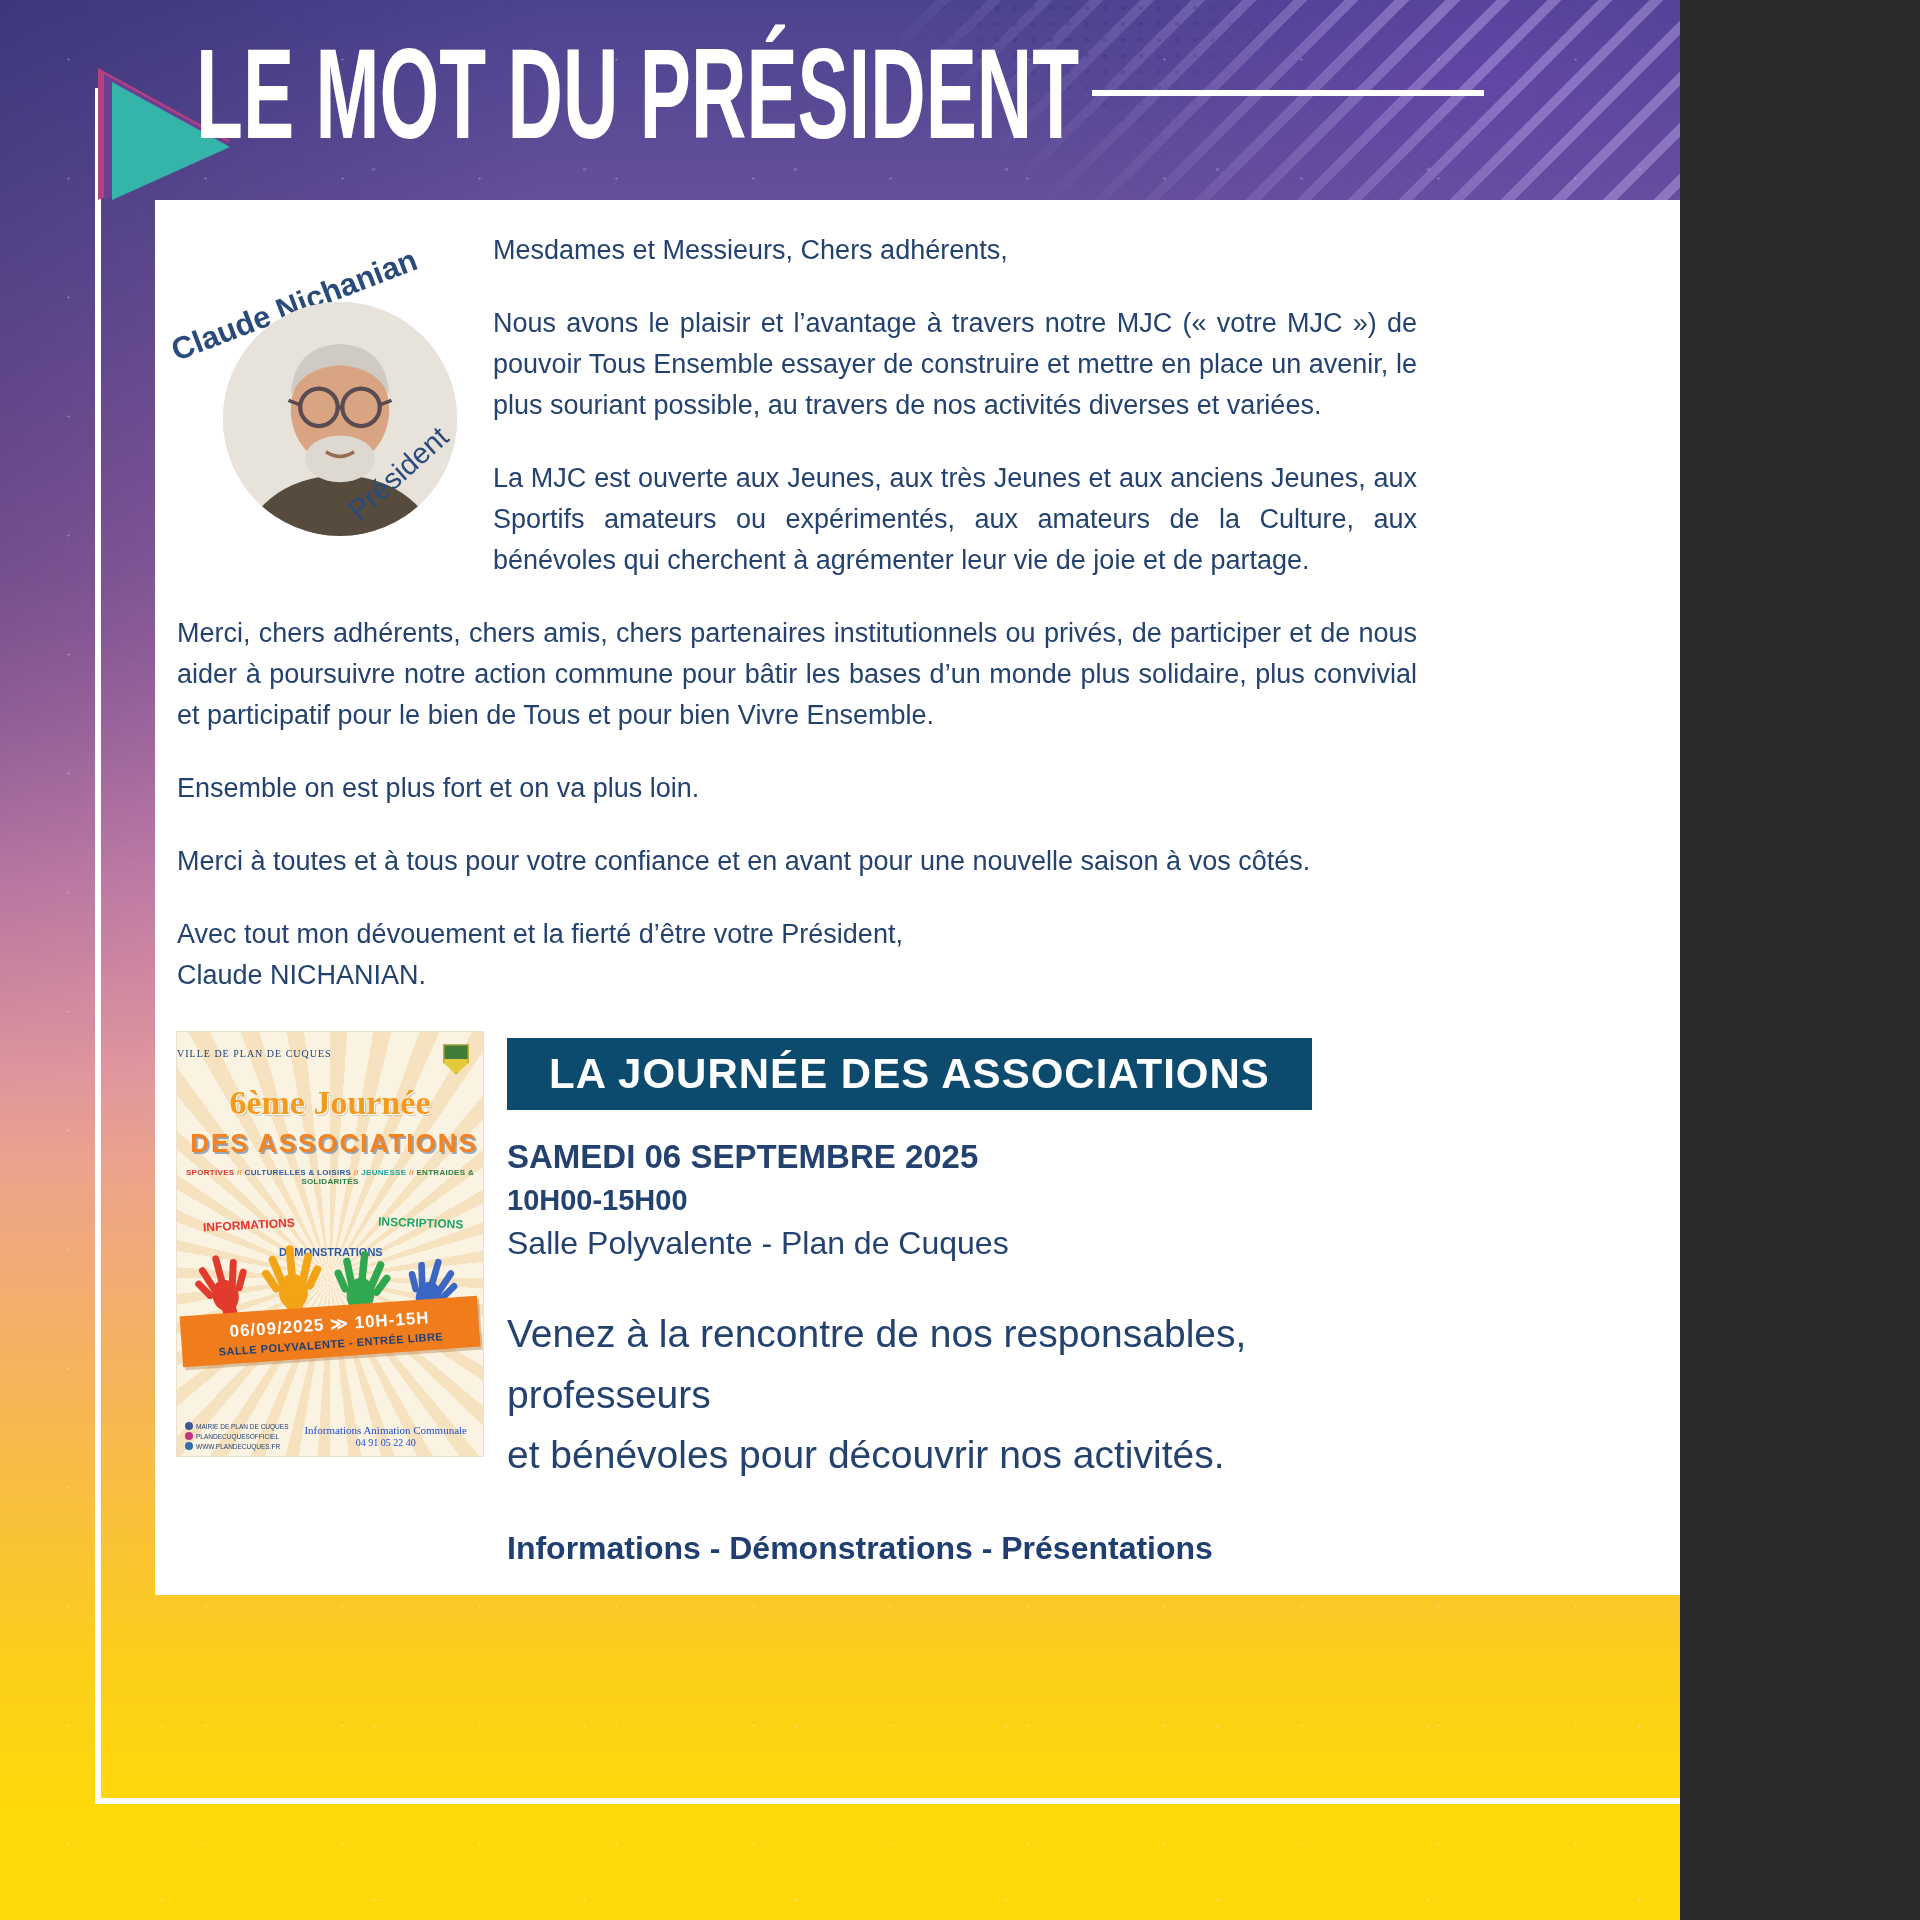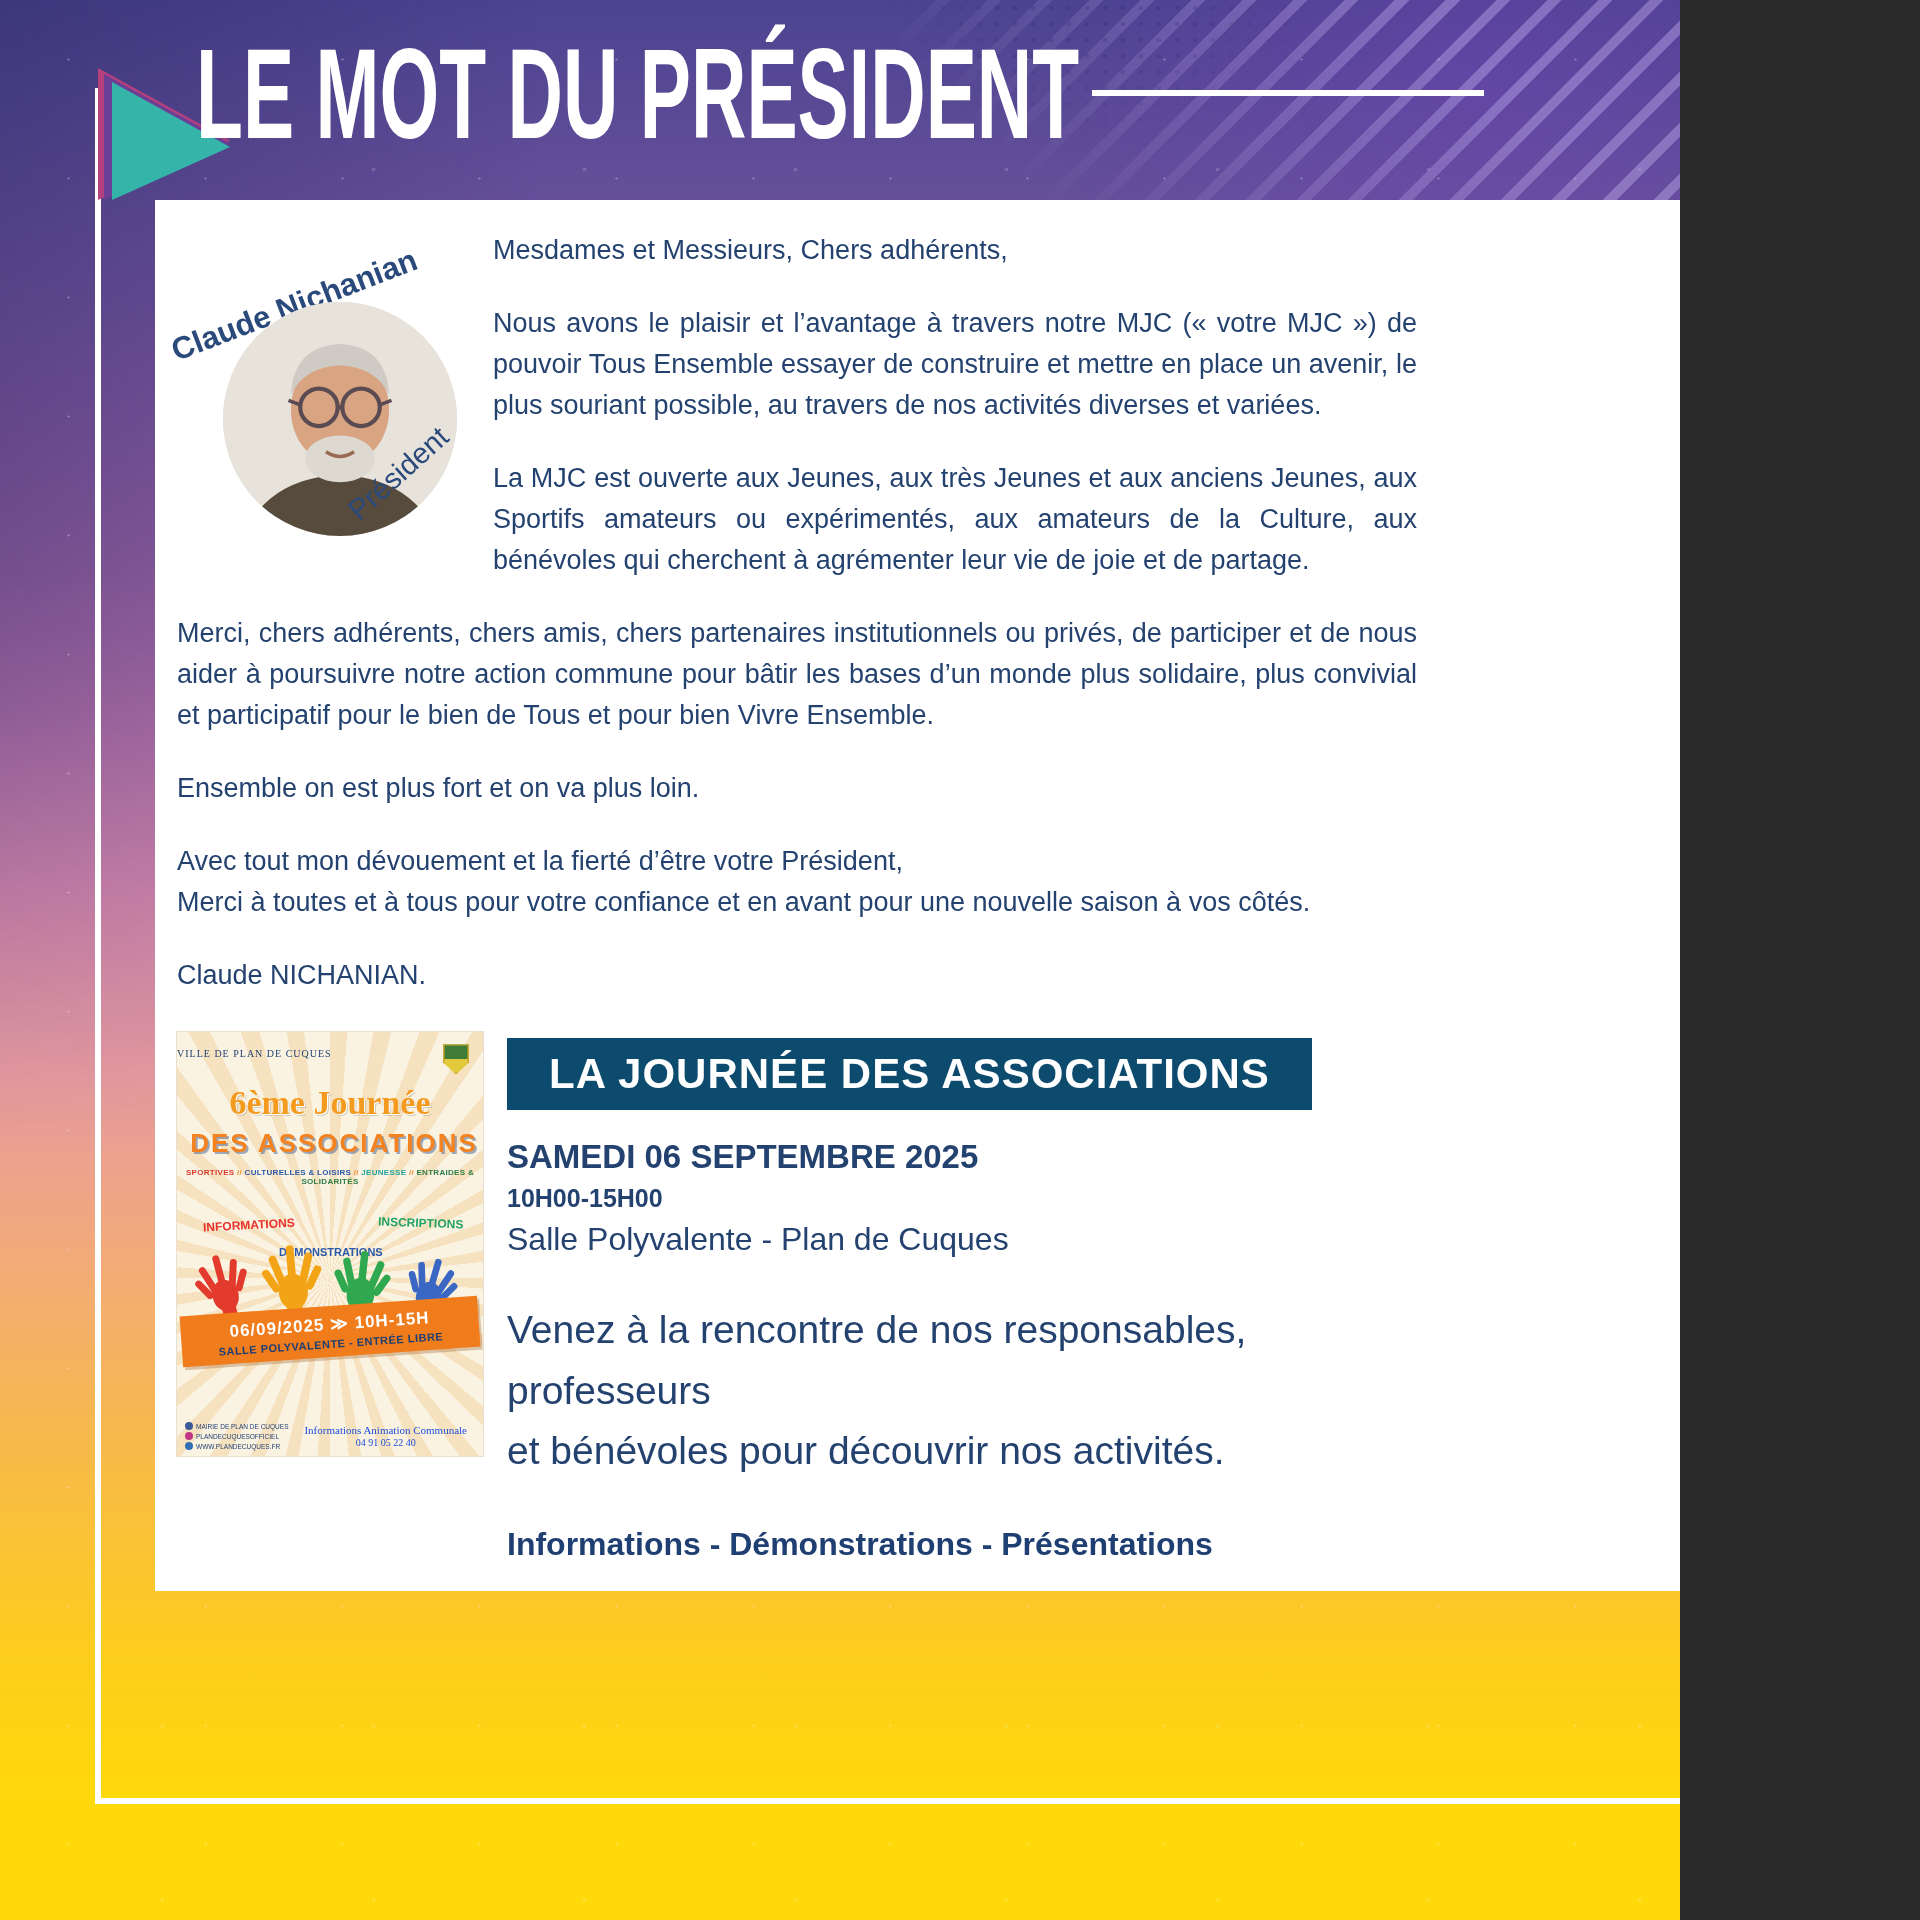--- a/index.html
+++ b/index.html
@@ -75,21 +75,21 @@
   .role-caption{
     position:absolute;left:176px;top:268px;white-space:nowrap;
     font-size:29px;color:#2b4a7c;
     transform:rotate(-42deg);transform-origin:0 50%;
   }
 
   .event-row{display:flex;gap:24px;margin-top:36px;}
   .event-details{flex:1;padding-top:6px;}
   .event-banner{display:inline-block;background:#0c4a6e;color:#fff;font-size:42px;font-weight:700;padding:12px 42px;letter-spacing:1px;}
   .event-date{margin-top:28px;font-weight:700;font-size:33px;color:#24426f;}
-  .event-time{margin-top:8px;font-weight:700;font-size:25px;color:#24426f;}
+  .event-time{margin-top:8px;font-weight:700;font-size:29px;color:#24426f;}
   .event-place{margin-top:8px;font-size:32px;color:#24426f;}
   .event-invite{margin-top:42px;font-size:39px;color:#24426f;white-space:pre-line;line-height:1.55;}
   .event-footer{margin-top:44px;font-weight:700;font-size:32px;color:#1f3f72;}
 
   
   .poster{flex:0 0 auto;position:relative;width:306px;height:424px;background:#faf3e2;overflow:hidden;box-shadow:0 0 0 1px #e8e0cc;}
   .poster-rays{position:absolute;inset:0;background:repeating-conic-gradient(from -90deg at 50% 58%, rgba(242,205,150,0.45) 0deg 4deg, rgba(250,243,228,0) 4deg 10deg);}
   .poster-head{position:absolute;top:16px;left:0;right:0;text-align:left;font-family:"Liberation Serif",serif;font-size:10px;letter-spacing:1px;color:#1f3f72;}
   .poster-crest{position:absolute;right:14px;top:12px;width:26px;height:30px;background:linear-gradient(180deg,#3f7c37 50%,#e3c93c 50%);clip-path:polygon(0 0,100% 0,100% 60%,50% 100%,0 60%);box-shadow:0 0 0 1.5px #caa92c inset;}
   .poster-title1{position:absolute;top:52px;left:0;right:0;text-align:center;font-family:"Liberation Serif",serif;font-weight:700;font-size:34px;color:#f49a1e;text-shadow:1px 1px 0 #fff,2px 2px 0 rgba(0,0,0,0.15);}
@@ -160,22 +160,22 @@
       </div>
 
       <p>Mesdames et Messieurs, Chers adhérents,</p>
       <p class="just">Nous avons le plaisir et l’avantage à travers notre MJC (« votre MJC ») de pouvoir Tous Ensemble essayer de construire et mettre en place un avenir, le plus souriant possible, au travers de nos activités diverses et variées.</p>
       <p class="just">La MJC est ouverte aux Jeunes, aux très Jeunes et aux anciens Jeunes, aux Sportifs amateurs ou expérimentés, aux amateurs de la Culture, aux bénévoles qui cherchent à agrémenter leur vie de joie et de partage.</p>
 
       <div class="clear"></div>
 
       <p class="just">Merci, chers adhérents, chers amis, chers partenaires institutionnels ou privés, de participer et de nous aider à poursuivre notre action commune pour bâtir les bases d’un monde plus solidaire, plus convivial et participatif pour le bien de Tous et pour bien Vivre Ensemble.</p>
       <p>Ensemble on est plus fort et on va plus loin.</p>
+      <p>Merci à toutes et à tous pour votre confiance et en avant pour une nouvelle saison à vos côtés.</p>
       <p style="margin-bottom:0;">Avec tout mon dévouement et la fierté d’être votre Président,</p>
-      <p>Merci à toutes et à tous pour votre confiance et en avant pour une nouvelle saison à vos côtés.</p>
       <p style="margin-bottom:0;">Claude NICHANIAN.</p>
 
     </div>
 
     <div class="event-row">
 
       <div class="poster">
         <div class="poster-rays"></div>
         <div class="poster-head">VILLE DE PLAN DE CUQUES</div>
         <div class="poster-crest"></div>

